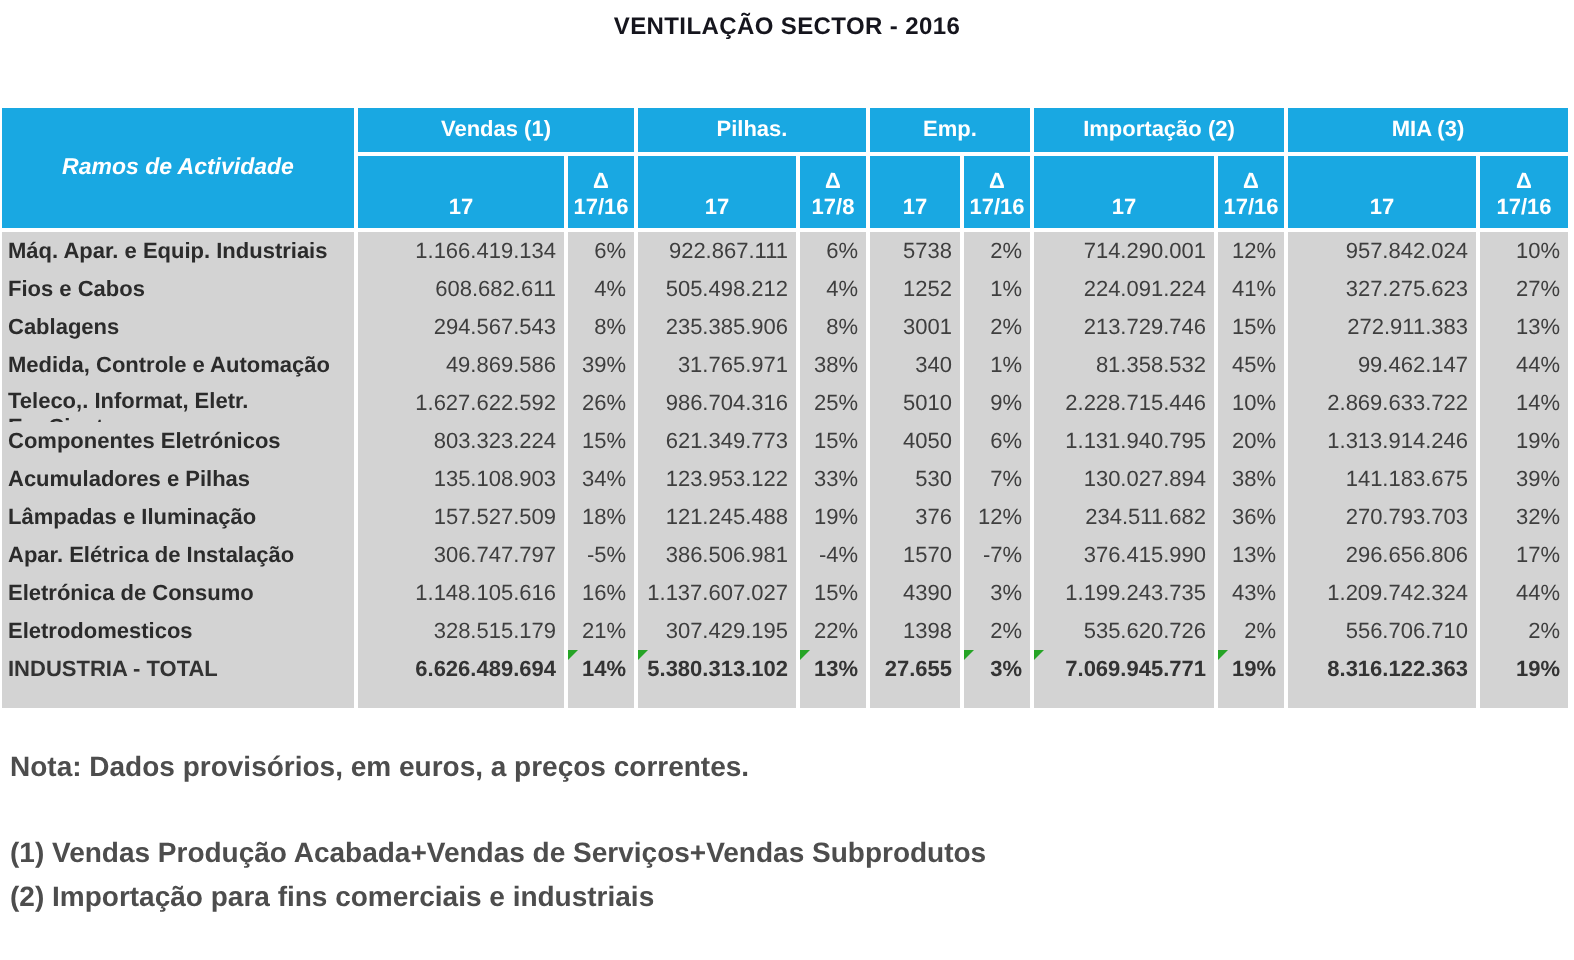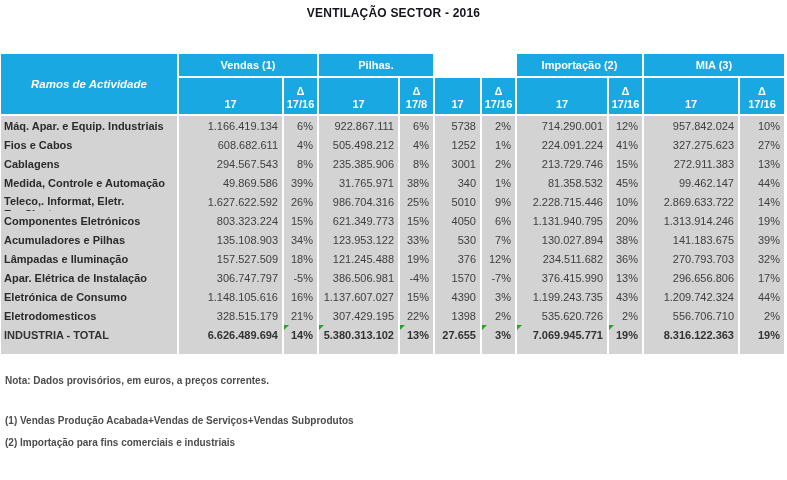--- a/index.html
+++ b/index.html
@@ -22,39 +22,40 @@
   .num{justify-content:flex-end;padding-right:4px;}
   .lbl{color:#2b2b2b;font-weight:bold;padding-left:3px;font-size:11px;}
   .row-total .cell{font-weight:bold;color:#333333;}
   .strip{height:9px;}
 
   .lbl2wrap{display:block;padding-top:3px;line-height:13px;height:19px;box-sizing:border-box;}
   .lbl2wrap .l2{display:block;}
 
   .flag{position:absolute;top:0;left:0;width:0;height:0;border-top:5px solid #26a426;border-right:5px solid transparent;}
 
-  .notes{margin-left:5px;color:#4d4d4d;font-weight:bold;font-size:10px;}
+  .notes{margin-left:5px;color:#4d4d4d;font-weight:bold;font-size:14px;}
   .nota{margin-top:21px;}
   .fns{margin-top:28px;}
   .fn{margin-bottom:8px;line-height:14px;}
 </style>
 </head>
 <body>
 
 <div class="page">
 
   <div class="title">VENTILAÇÃO SECTOR - 2016</div>
 
   <div class="tbl">
 
     <div class="grid hgrid">
       <div class="hcell rowhdr">Ramos de Actividade</div>
 
       <div class="hcell sect" style="grid-column:2/4">Vendas (1)</div>
       <div class="hcell sect" style="grid-column:4/6">Pilhas.</div>
+      <div class="hcell sect" style="grid-column:6/8">Emp.</div>
       <div class="hcell sect" style="grid-column:8/10">Importação (2)</div>
       <div class="hcell sect" style="grid-column:10/12">MIA (3)</div>
 
       <div class="hcell sub" style="grid-column:2">
           <span>17</span>
         </div>
       <div class="hcell sub" style="grid-column:3">
           <span>Δ</span>
           <span>17/16</span>
         </div>

